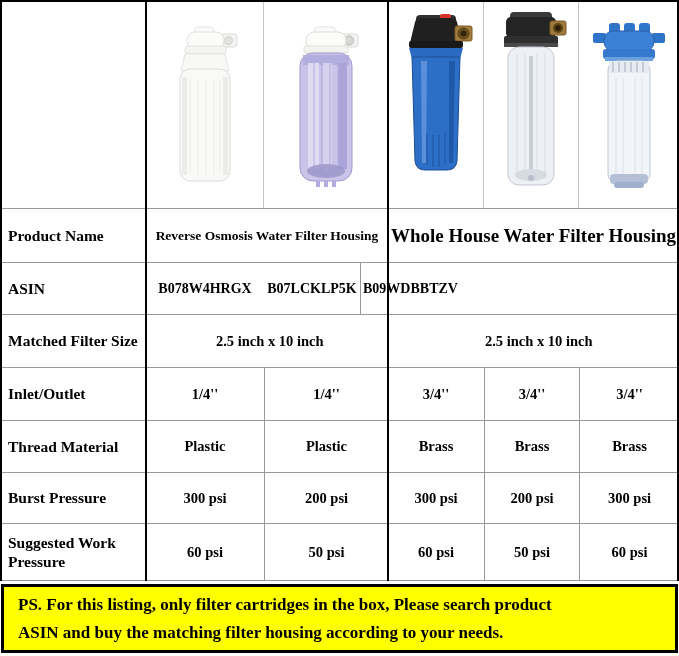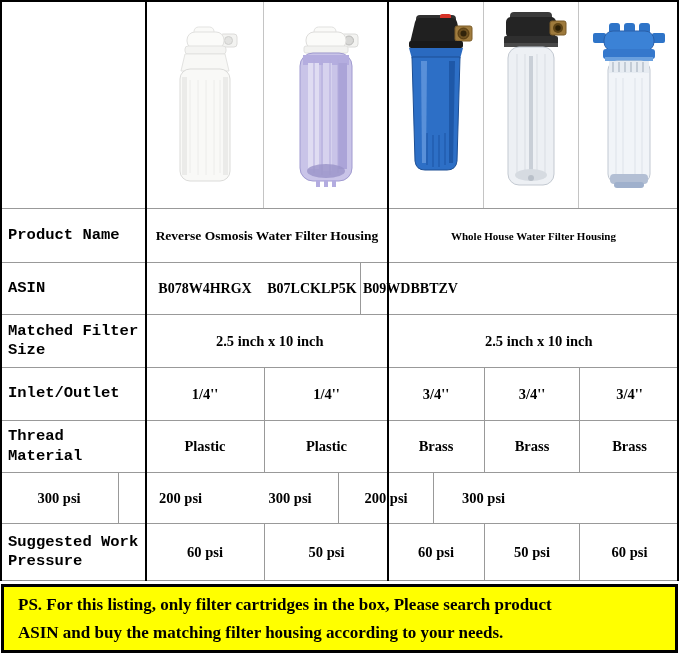--- a/index.html
+++ b/index.html
@@ -21,25 +21,25 @@
   .pcell.w4 { width:95px;  border-right:1px solid #c4c4c4; }
   .pcell.w5 { width:100px; }
   
   .table { position:absolute; top:208px; left:0; width:679px; z-index:2; }
   .trow { display:flex; border-top:1px solid #999; }
   .trow:last-child { border-bottom:1px solid #999; }
   .r0 { height:54px; } .r1 { height:52px; } .r2 { height:53px;gap:12px; }
   .r3 { height:53px; } .r4 { height:52px; } .r5 { height:51px; } .r6 { height:58px; }
   .lbl {
     width:146px; display:flex; align-items:center; padding-left:8px;
-    font-weight:bold; font-size:15.5px; line-height:1.25;font-family:Liberation Mono, monospace;
+    font-weight:bold; font-size:15.5px; line-height:1.25;
   }
   .val { display:flex; align-items:center; justify-content:center; font-weight:bold; font-size:14.5px; }
   .span-left  { width:242px; font-size:13.5px; }
-  .span-right { width:291px; font-size:11px; }
+  .span-right { width:291px; font-size:19px; }
   .c0 { width:118px; }
   .c1 { width:124px; border-left:1px solid #999; }
   .c2 { width:96px; }
   .c3 { width:95px;  border-left:1px solid #999; }
   .c4 { width:100px; border-left:1px solid #999; }
   .asin { font-size:14px; }
   
   .note {
     position:absolute; left:1px; top:584px; width:677px; height:69px;
     background:#ffff00; border:3px solid #000; z-index:7;
@@ -177,20 +177,21 @@
     <div class="trow r4">
       <div class="lbl">Thread Material</div>
       <div class="val c0">Plastic</div>
       <div class="val c1">Plastic</div>
       <div class="val c2">Brass</div>
       <div class="val c3">Brass</div>
       <div class="val c4">Brass</div>
     </div>
 
     <div class="trow r5">
+      <div class="lbl">Burst Pressure</div>
       <div class="val c0">300 psi</div>
       <div class="val c1">200 psi</div>
       <div class="val c2">300 psi</div>
       <div class="val c3">200 psi</div>
       <div class="val c4">300 psi</div>
     </div>
 
     <div class="trow r6">
       <div class="lbl">Suggested Work Pressure</div>
       <div class="val c0">60 psi</div>

